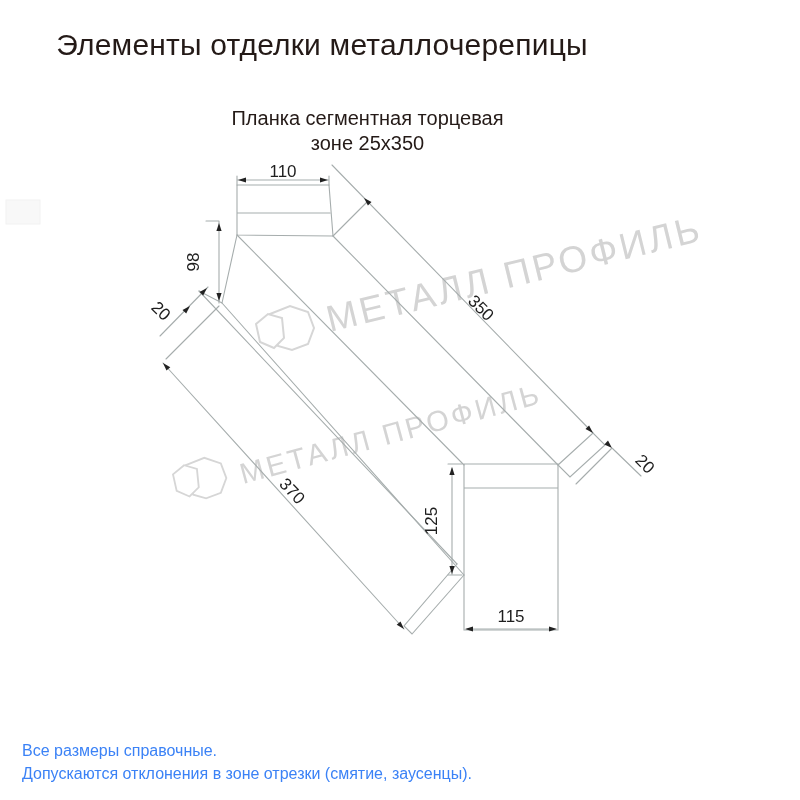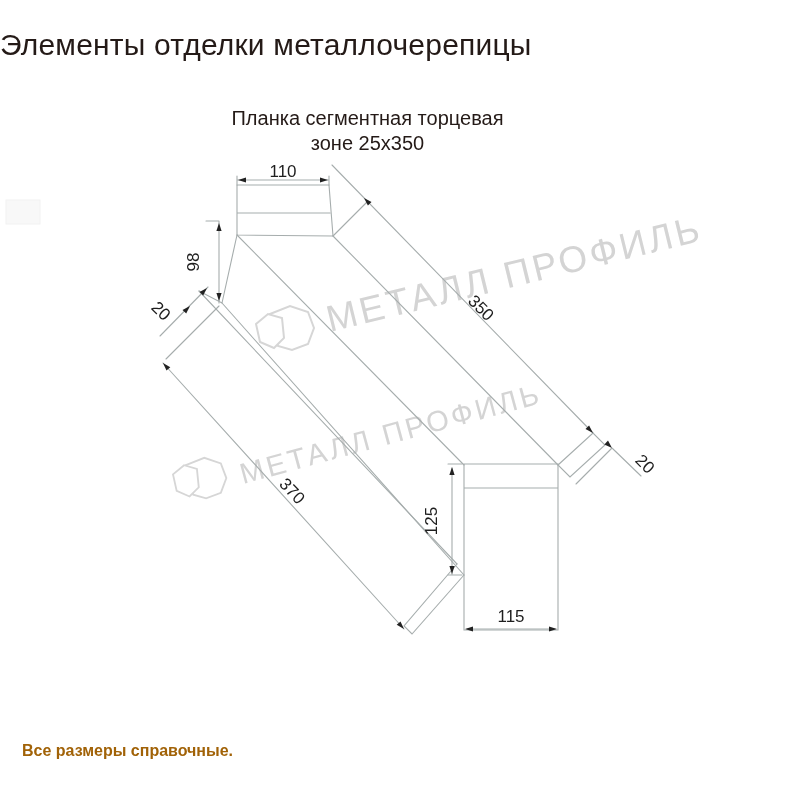--- a/index.html
+++ b/index.html
@@ -1,31 +1,31 @@
 <!DOCTYPE html>
 <html><head>
 <meta charset="utf-8">
 <style>
   html,body{margin:0;padding:0;}
   body{
     width:800px;height:800px;background:#ffffff;position:relative;
     font-family:"Liberation Sans", sans-serif;overflow:hidden;
   }
   .page-title{
-    position:absolute;top:28px;left:0;width:644px;text-align:left;
+    position:absolute;top:28px;left:0;width:644px;text-align:center;
     font-size:30px;color:#241a17;letter-spacing:.2px;
   }
   .subtitle{
     position:absolute;top:106px;left:0;width:735px;text-align:center;
     font-size:20px;color:#241a17;line-height:25px;
   }
   .drawing-svg{position:absolute;top:0;left:0;}
   .footer{
     position:absolute;left:22px;top:739px;
-    font-size:16px;color:#a16207;line-height:23px;font-weight:bold;
+    font-size:16px;color:#3b82f6;line-height:23px;
   }
   .wm-text{
     fill:#d4d4d4;font-family:"Liberation Sans",sans-serif;
     letter-spacing:3px;
   }
   .dim{
     fill:#1e1e1e;font-size:17px;font-family:"Liberation Sans",sans-serif;
     text-anchor:middle;
   }
   .ln{stroke:#a6adad;stroke-width:1.1;fill:none;stroke-linecap:round;}
@@ -111,13 +111,14 @@
   <text class="dim" transform="translate(157,315) rotate(44)">20</text>
   <text class="dim" transform="translate(477,312) rotate(45)">350</text>
   <text class="dim" transform="translate(641,468) rotate(45)">20</text>
   <text class="dim" transform="translate(288,495) rotate(46)">370</text>
   <text class="dim" transform="translate(437,521) rotate(-90)">125</text>
   <text class="dim" x="511" y="622">115</text>
 </svg>
 
 <div class="footer">
   <div>Все размеры справочные.</div>
+  <div>Допускаются отклонения в зоне отрезки (смятие, заусенцы).</div>
 </div>
 
 </body></html>

